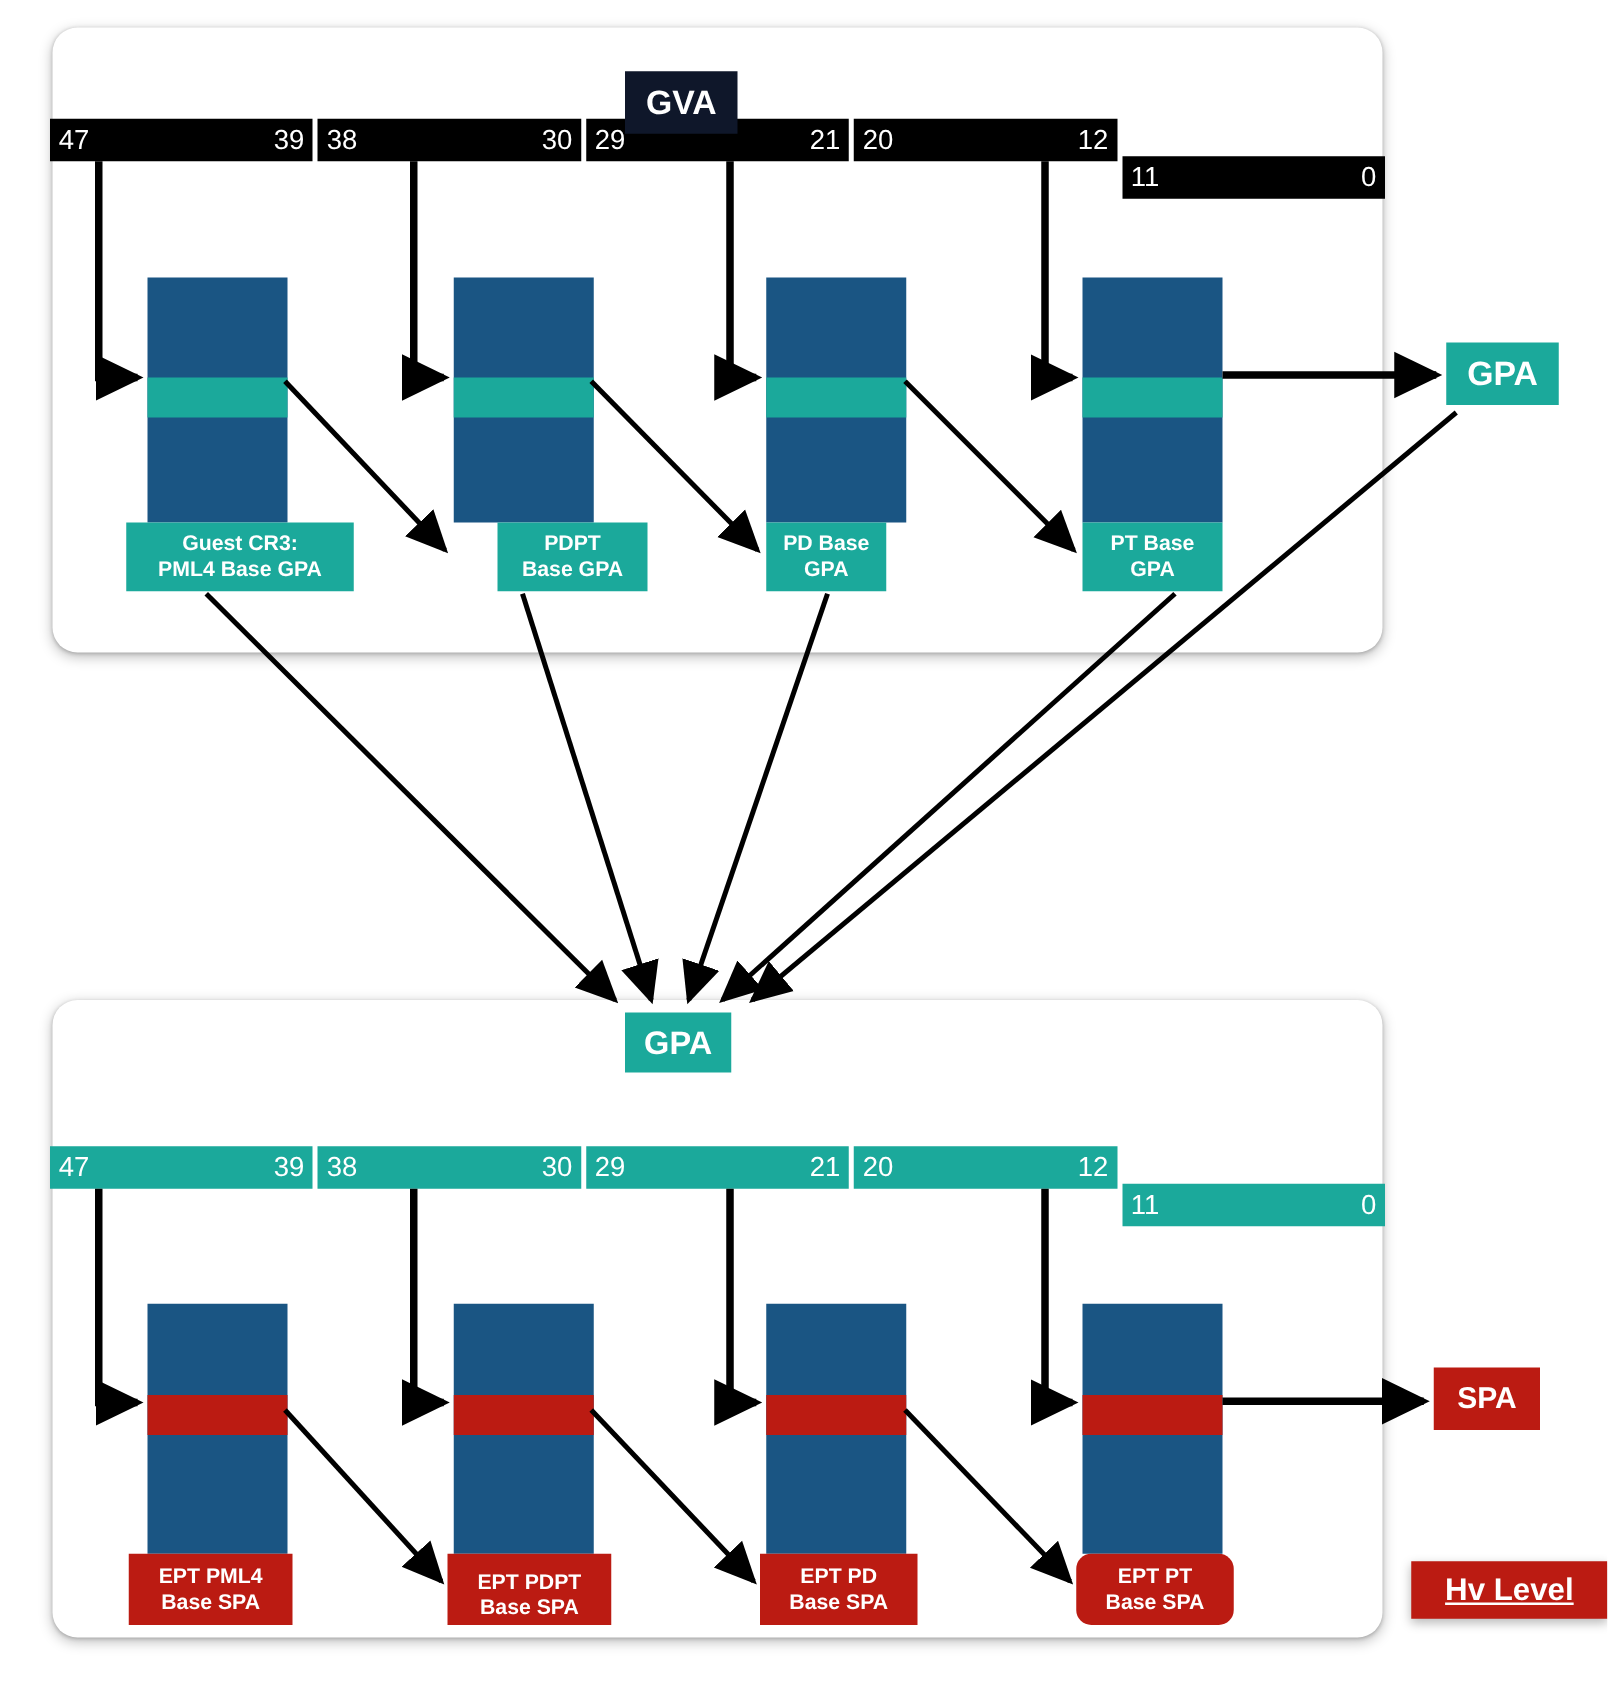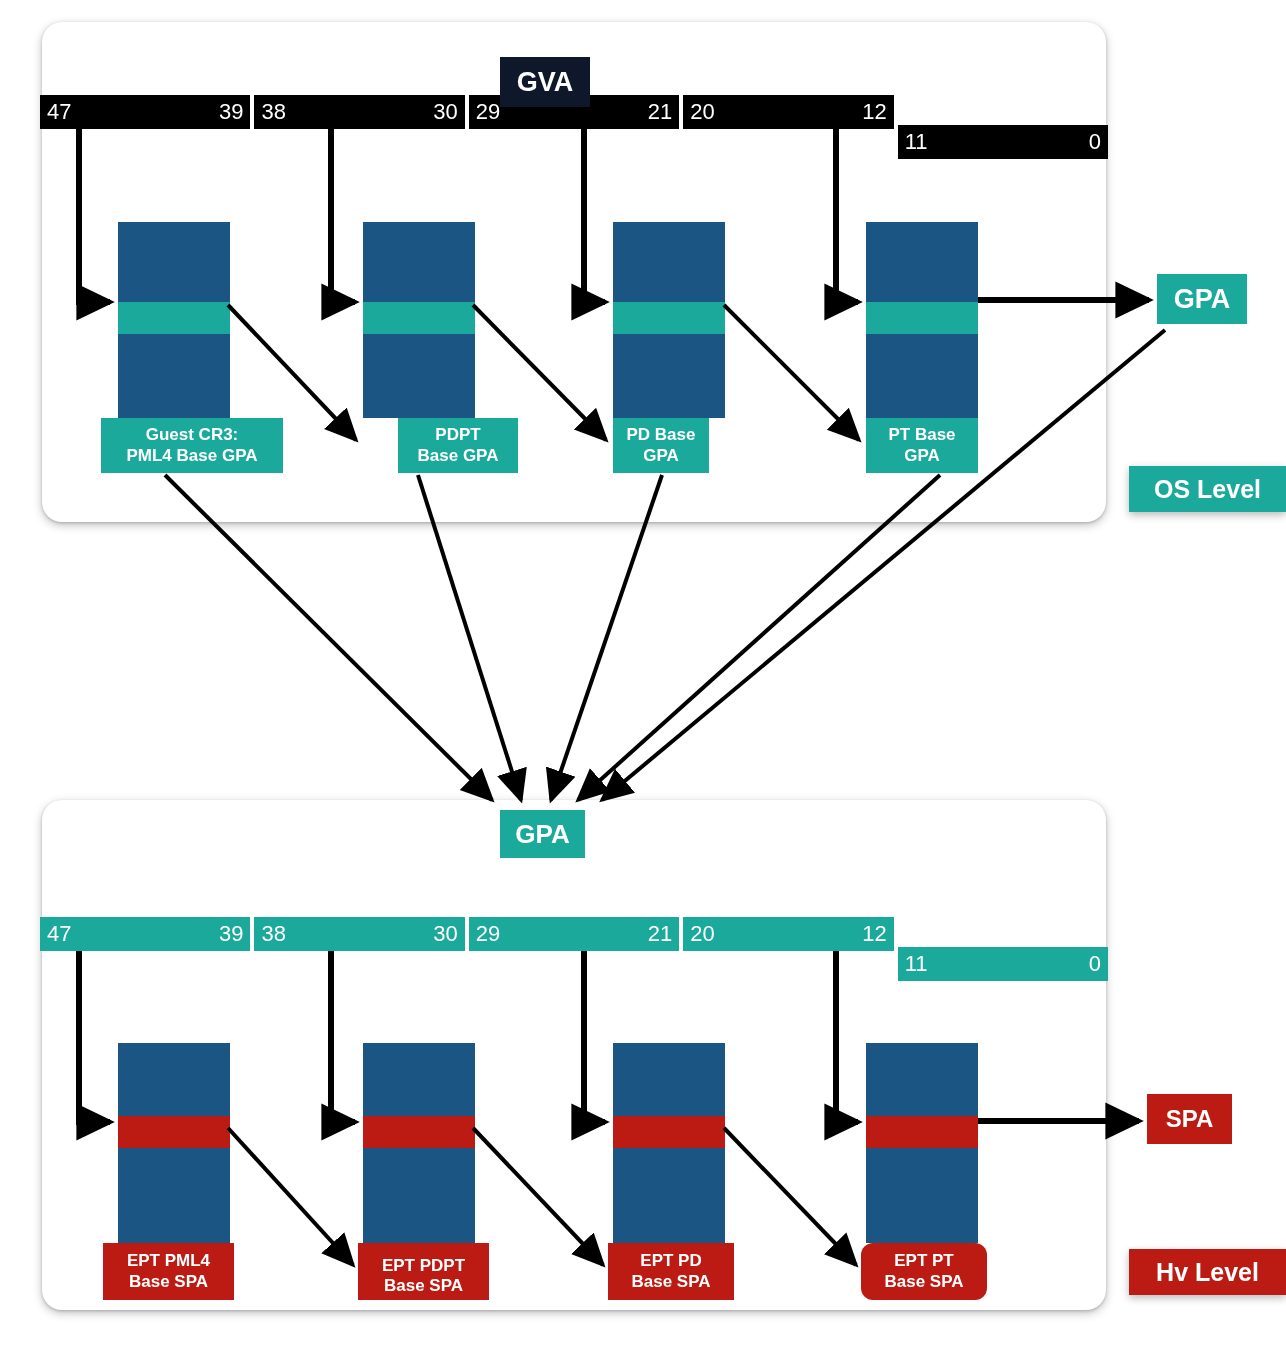--- a/index.html
+++ b/index.html
@@ -106,21 +106,21 @@
   .badge-black { background: #0f172a; margin-top: 20px; }
   .badge-teal  { background: #1ba99b; }
   .badge-red   { background: #bb1b12; }
   .badge-shadow { box-shadow: 0 3px 8px rgba(0,0,0,0.28); }
 
   #badge-gva      { left: 500px; top: 37px;  width: 90px;  height: 50px; font-size: 27px; }
   #badge-gpa-os   { left: 1157px; top: 274px; width: 90px;  height: 50px; font-size: 27px; }
   #badge-gpa-mid  { left: 500px; top: 810px; width: 85px;  height: 48px; font-size: 26px; }
   #badge-spa      { left: 1147px; top: 1094px; width: 85px; height: 50px; font-size: 24px; text-align: right; }
   #badge-os-level { left: 1129px; top: 466px;  width: 157px; height: 46px; font-size: 25px; }
-  #badge-hv-level { left: 1129px; top: 1249px; width: 157px; height: 46px; font-size: 25px; }
+  #badge-hv-level { left: 1129px; top: 1249px; width: 157px; height: 46px; font-size: 25px; text-decoration: underline; }
 
   
   #wires {
     position: absolute;
     left: 0; top: 0;
     width: 1286px;
     height: 1362px;
     pointer-events: none;
   }
 </style>
@@ -259,23 +259,20 @@
     <span>GVA</span>
   </div>
   <div class="badge badge-teal" id="badge-gpa-os">
     <span>GPA</span>
   </div>
   <div class="badge badge-teal" id="badge-gpa-mid">
     <span>GPA</span>
   </div>
   <div class="badge badge-red" id="badge-spa">
     <span>SPA</span>
-  </div>
-  <div class="badge badge-teal badge-shadow" id="badge-os-level">
-    <span>OS Level</span>
   </div>
   <div class="badge badge-red badge-shadow" id="badge-hv-level">
     <span>Hv Level</span>
   </div>
 
   <svg id="wires" viewBox="0 0 1286 1362" xmlns="http://www.w3.org/2000/svg">
     <defs>
       <marker id="ah-thick" markerWidth="7" markerHeight="7" refX="5.6" refY="3.5" orient="auto" markerUnits="strokeWidth">
         <path d="M0,0.4 L6.4,3.5 L0,6.6 z" fill="#000000"></path>
       </marker>

